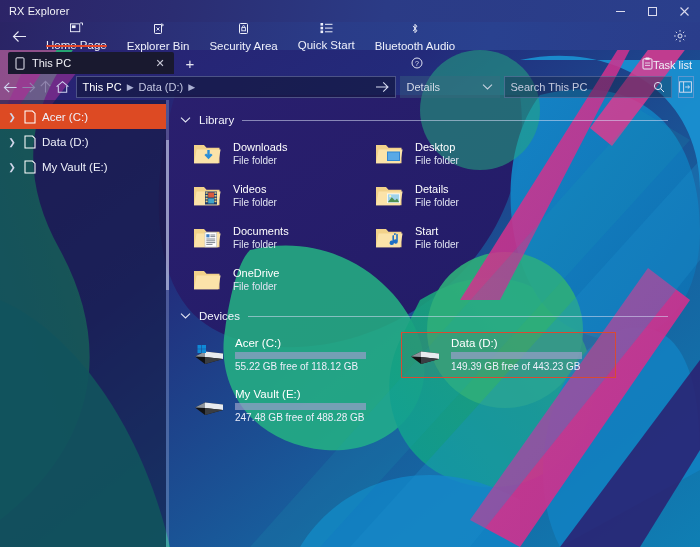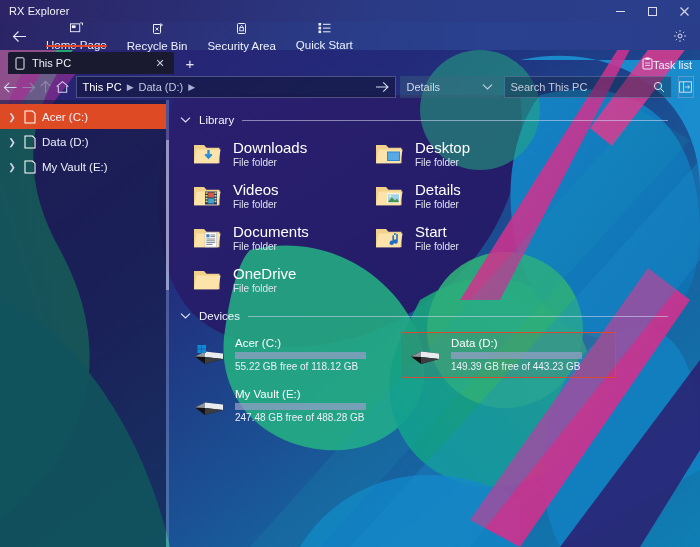--- a/index.html
+++ b/index.html
@@ -187,21 +187,21 @@
 
   .grid {
     display:grid;
     grid-template-columns: 182px 182px;
     row-gap: 6px; column-gap: 0;
     margin-top: 10px; margin-left: 6px;
   }
   .fitem { display:flex; align-items:center; gap:9px; padding:3px 4px; }
   .fitem .ficon { width:34px; height:30px; flex:0 0 34px; display:flex; align-items:center; justify-content:center; }
   .fitem .ftext { display:flex; flex-direction:column; gap:1px; }
-  .fitem .fname { font-size:15px; color:#ffffff; line-height:1.15; }
+  .fitem .fname { font-size:11px; color:#ffffff; line-height:1.15; }
   .fitem .fsub  { font-size:10px; color:#dfe2f0; line-height:1.15; }
 
   .devgrid {
     display:grid;
     grid-template-columns: 215px 215px;
     row-gap: 6px;
     margin-top: 10px; margin-left: 6px;
   }
   .dev { display:flex; align-items:center; gap:8px; padding:4px 5px; }
   .dev.selected { border:1.4px solid #d94a32; background: rgba(190,60,40,.10); }
@@ -332,21 +332,21 @@
     </div>
 
     <div class="navitem">
       <span class="ico">
         <svg width="13" height="13" viewBox="0 0 13 13">
             <path d="M2.5 2.5 h7 v8 a1 1 0 0 1 -1 1 h-5 a1 1 0 0 1 -1 -1 z" fill="none" stroke="#eef0fb" stroke-width="1"></path>
             <path d="M4.5 5.5 l3 3 M7.5 5.5 l-3 3" stroke="#eef0fb" stroke-width=".9"></path>
             <path d="M9.5 1.5 l2 1.5 -2 1.5" fill="none" stroke="#eef0fb" stroke-width=".9"></path>
           </svg>
       </span>
-      <span>Recycle Bin</span>
+      <span>Explorer Bin</span>
     </div>
 
     <div class="navitem">
       <span class="ico">
         <svg width="12" height="13" viewBox="0 0 12 13">
             <rect x="1.5" y="1.5" width="8" height="10" rx="1" fill="none" stroke="#eef0fb" stroke-width="1"></rect>
             <rect x="3.8" y="5.6" width="3.6" height="3.2" fill="none" stroke="#eef0fb" stroke-width=".9"></rect>
             <path d="M4.6 5.6 v-1 a1 1 0 0 1 2 0 v1" fill="none" stroke="#eef0fb" stroke-width=".9"></path>
           </svg>
       </span>
@@ -360,20 +360,34 @@
             <rect x="0.5" y="4.8" width="2.6" height="2.6" fill="#eef0fb"></rect>
             <rect x="0.5" y="8.5" width="2.6" height="2.6" fill="#eef0fb"></rect>
             <line x1="5" y1="2.3" x2="12.5" y2="2.3" stroke="#eef0fb" stroke-width="1"></line>
             <line x1="5" y1="6.1" x2="12.5" y2="6.1" stroke="#eef0fb" stroke-width="1"></line>
             <line x1="5" y1="9.8" x2="12.5" y2="9.8" stroke="#eef0fb" stroke-width="1"></line>
           </svg>
       </span>
       <span>Quick Start</span>
     </div>
 
+    <div class="navitem">
+      <span class="ico">
+        <svg width="10" height="13" viewBox="0 0 10 14">
+            <path d="M3 4.2 L7 9.5 L5 11.5 V2.5 L7 4.5 L3 9.8" fill="none" stroke="#eef0fb" stroke-width="1.05" stroke-linejoin="round"></path>
+          </svg>
+      </span>
+      <span>Bluetooth Audio</span>
+      <span class="helpicon">
+        <svg width="12" height="12" viewBox="0 0 12 12">
+            <circle cx="6" cy="6" r="5" fill="none" stroke="#dfe2f2" stroke-width="1"></circle>
+            <text x="6" y="8.6" font-size="7" fill="#dfe2f2" text-anchor="middle" font-family="Liberation Sans, sans-serif">?</text>
+          </svg>
+      </span>
+    </div>
 
     <div class="navright">
       <div class="gearbtn">
         <svg width="14" height="14" viewBox="0 0 16 16">
           <circle cx="8" cy="8" r="2.3" fill="none" stroke="#e1e3f3" stroke-width="1.1"></circle>
           <g stroke="#e1e3f3" stroke-width="1.1">
             <line x1="8" y1="1.2" x2="8" y2="3.1"></line>
               <line x1="8" y1="12.9" x2="8" y2="14.8"></line>
             <line x1="1.2" y1="8" x2="3.1" y2="8"></line>
               <line x1="12.9" y1="8" x2="14.8" y2="8"></line>

